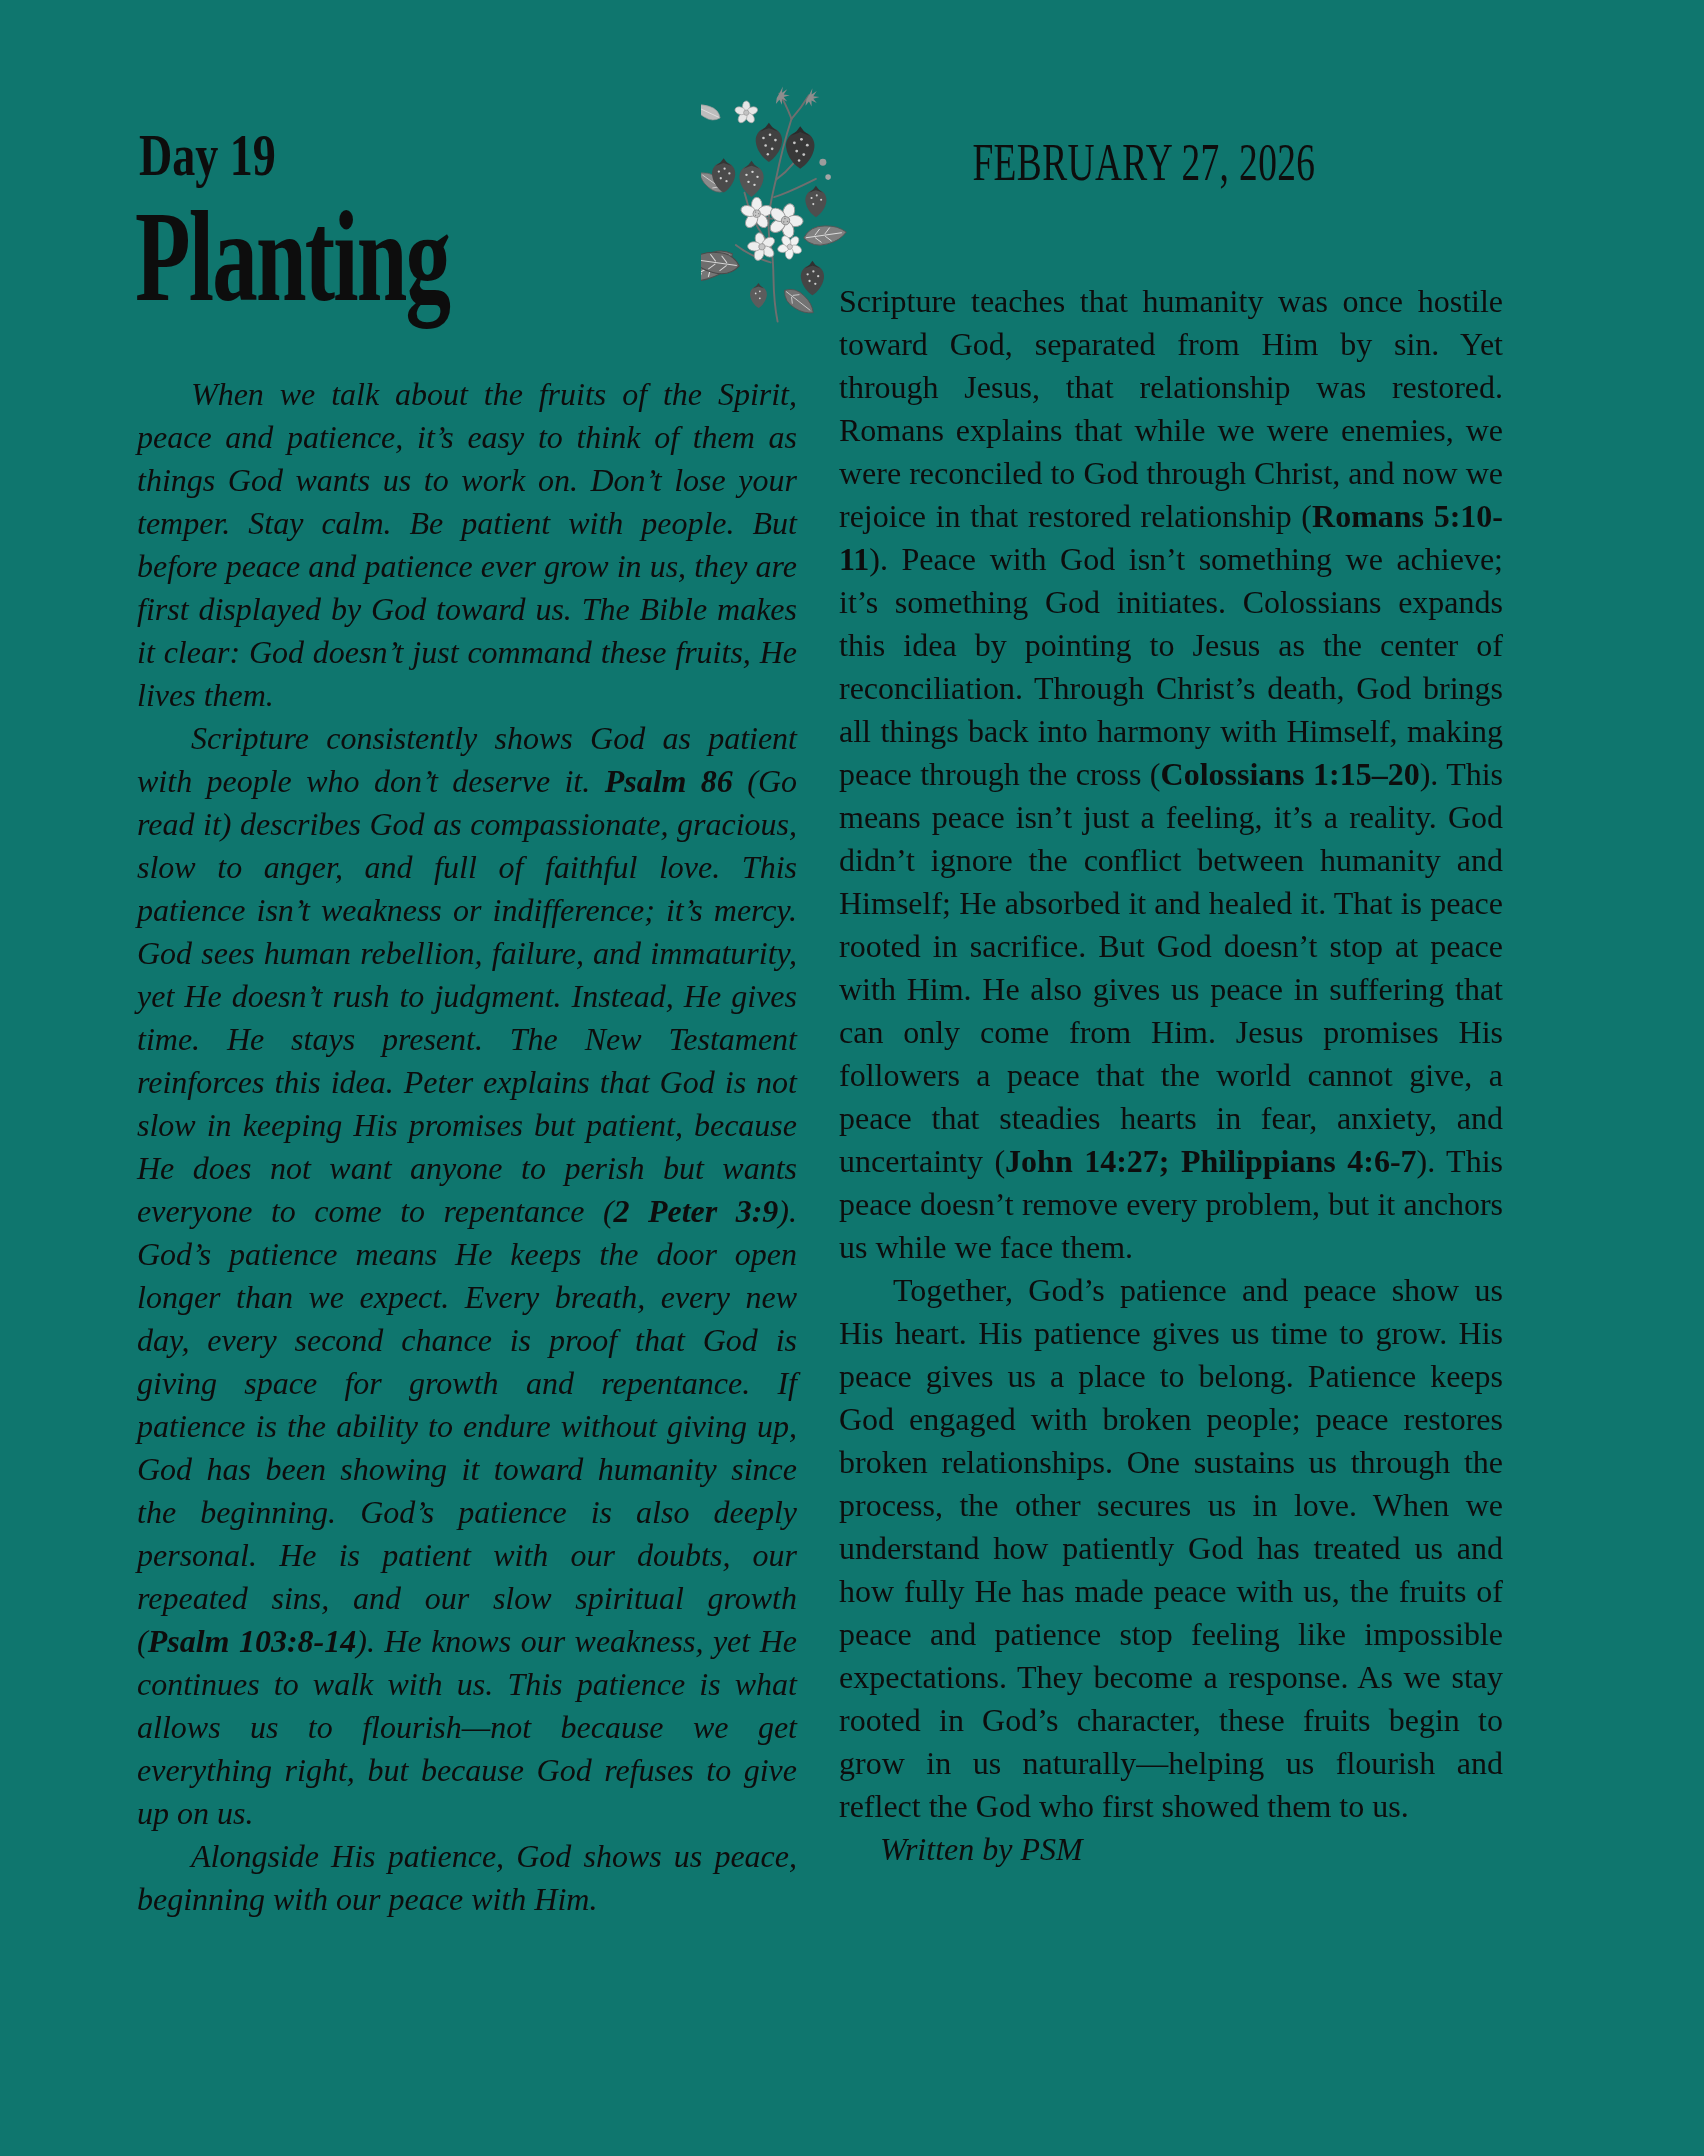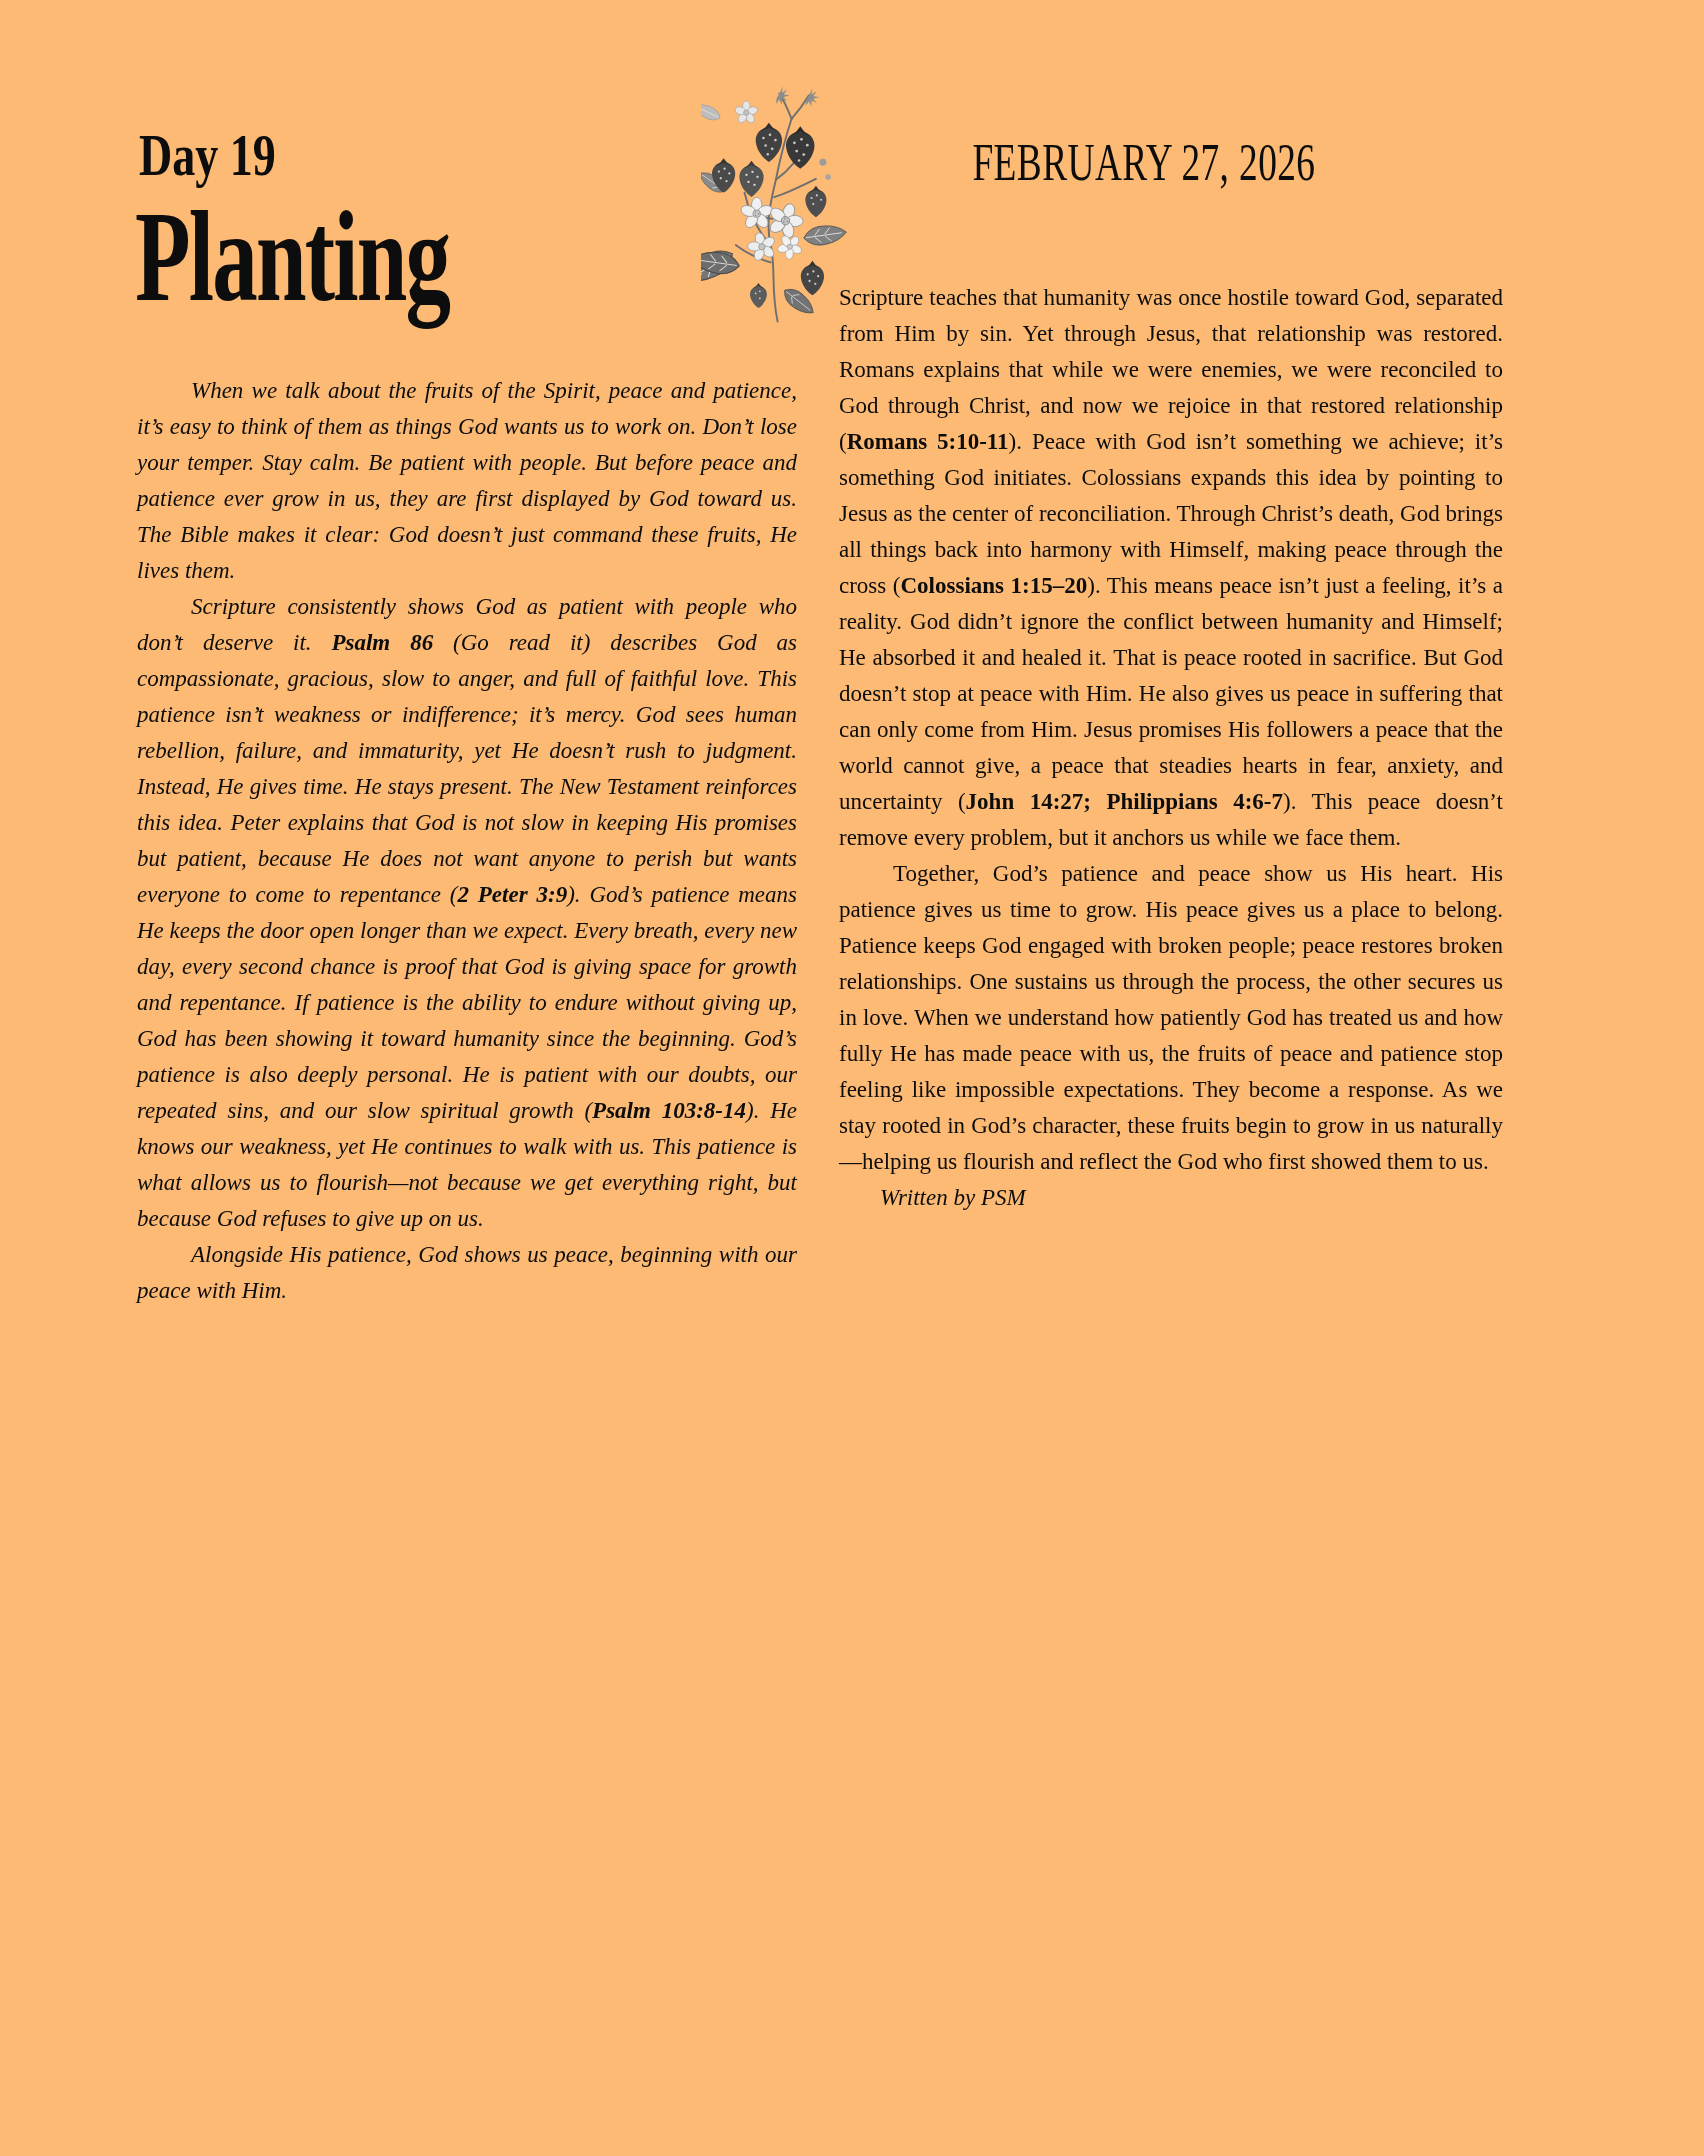--- a/index.html
+++ b/index.html
@@ -1,19 +1,19 @@
 <!DOCTYPE html>
 <html style="font-size:15px"><head>
 <meta charset="utf-8">
 <style>
   html,body{margin:0;padding:0;background:#e8e8e8;}
   .page{
     position:relative;
     width:1705px;height:2157px;
-    background:#fdba74;
+    background:#0f766e;
     color:#0d0d0d;
     font-family:"Liberation Serif","DejaVu Serif",serif;
     overflow:hidden;
   }
   
   .day-label{
     position:absolute;left:139px;top:126px;
     font-size:59px;font-weight:bold;line-height:1;
     white-space:nowrap;
   }
@@ -33,21 +33,21 @@
   }
   .sq78{display:inline-block;transform:scaleX(.78);transform-origin:0 0;}
   .sq70{display:inline-block;transform:scaleX(.70);transform-origin:0 0;}
   .sq85{display:inline-block;transform:scaleX(.85);transform-origin:0 0;}
   .sqdate{display:inline-block;transform:scaleX(.72);transform-origin:100% 0;letter-spacing:.01em;}
   
   .illustration{position:absolute;left:701px;top:78px;width:148px;height:247px;}
   
   .col{
     position:absolute;
-    font-size:23px;line-height:36px;
+    font-size:32px;line-height:43px;
     text-align:justify;
   }
   .col-left{left:137px;top:373px;width:660px;font-style:italic;}
   .col-right{left:839px;top:280px;width:664px;}
   .col p{margin:0;padding:0;}
   .indent{text-indent:54px;}
   .byline{font-style:italic;text-indent:41px;}
   b{font-weight:bold;}
 </style>
 </head>

